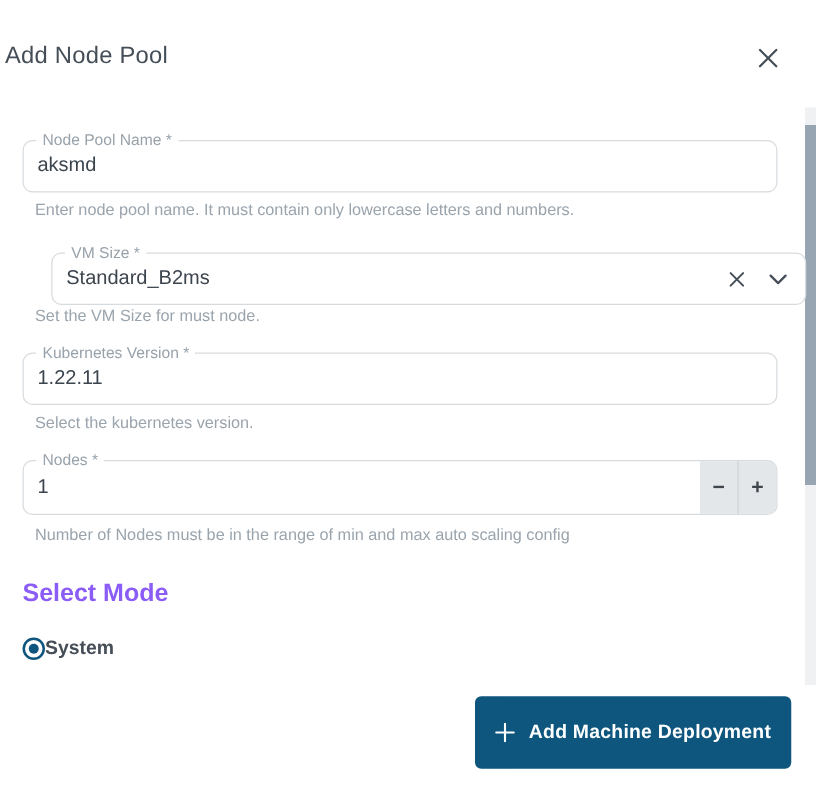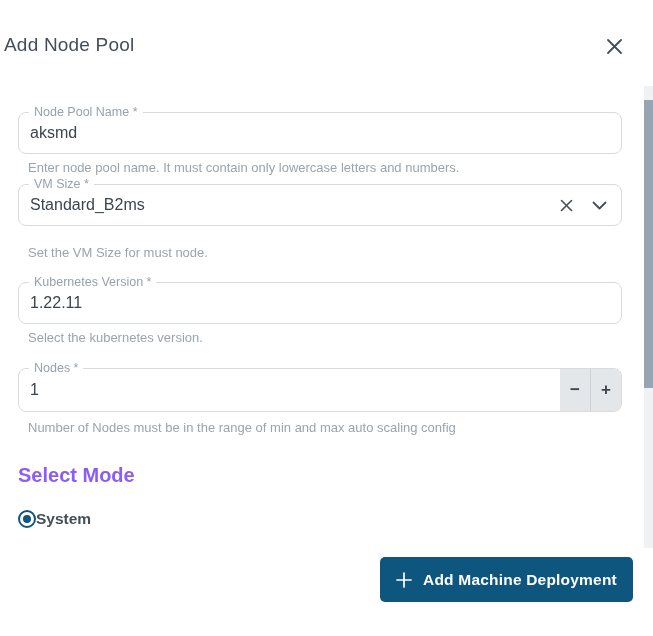--- a/index.html
+++ b/index.html
@@ -66,21 +66,21 @@
     cursor:pointer;
   }
   .radio-outer {
     width:18px; height:18px; border-radius:50%; border:2.5px solid #0e567e;
     display:flex; align-items:center; justify-content:center; background:#fff;
   }
   .radio-dot { width:8px; height:8px; border-radius:50%; background:#0e567e; }
   .radio-label { font-size:15.5px; font-weight:600; color:#454e57; }
   
   .primary-btn {
-    position:absolute; left:380px; top:557px; width:253px; height:45px;
+    position:absolute; left:380px; top:557px; width:253px; height:58px;
     background:#0e567e; border:none; border-radius:5px; cursor:pointer;
     display:flex; align-items:center; justify-content:center; gap:11px;
   }
   .primary-btn-label {
     color:#ffffff; font-size:15.5px; font-weight:700;
     font-family:"Liberation Sans", sans-serif; letter-spacing:.2px;
   }
 </style>
 </head>
 <body>
@@ -98,21 +98,21 @@
   <div class="scroll-track">
     <div class="scroll-thumb"></div>
   </div>
 
   <div class="field" style="top:112px;">
     <span class="float-label">Node Pool Name *</span>
     <span class="field-value">aksmd</span>
   </div>
   <div class="helper" style="top:160px;">Enter node pool name. It must contain only lowercase letters and numbers.</div>
 
-  <div class="field" style="top:184px;">
+  <div class="field" style="top:202px;margin-left:23px;">
     <span class="float-label">VM Size *</span>
     <span class="field-value">Standard_B2ms</span>
     <span class="combo-icons">
       <span class="icon-btn">
         <svg width="13" height="13" viewBox="0 0 13 13">
           <path d="M1.5 1.5 L11.5 11.5 M11.5 1.5 L1.5 11.5" stroke="#454e57" stroke-width="1.6" stroke-linecap="round" fill="none"></path>
         </svg>
       </span>
       <span class="icon-btn">
         <svg width="15" height="9" viewBox="0 0 15 9">

